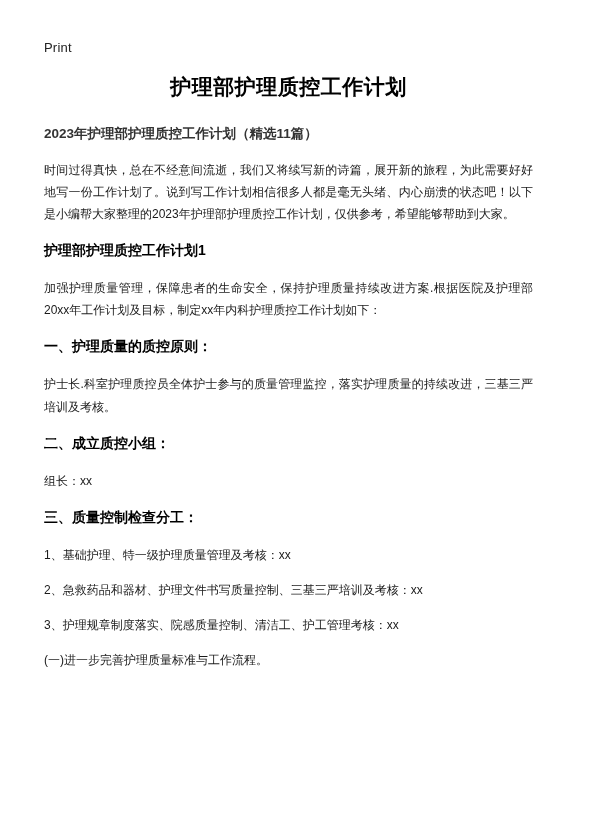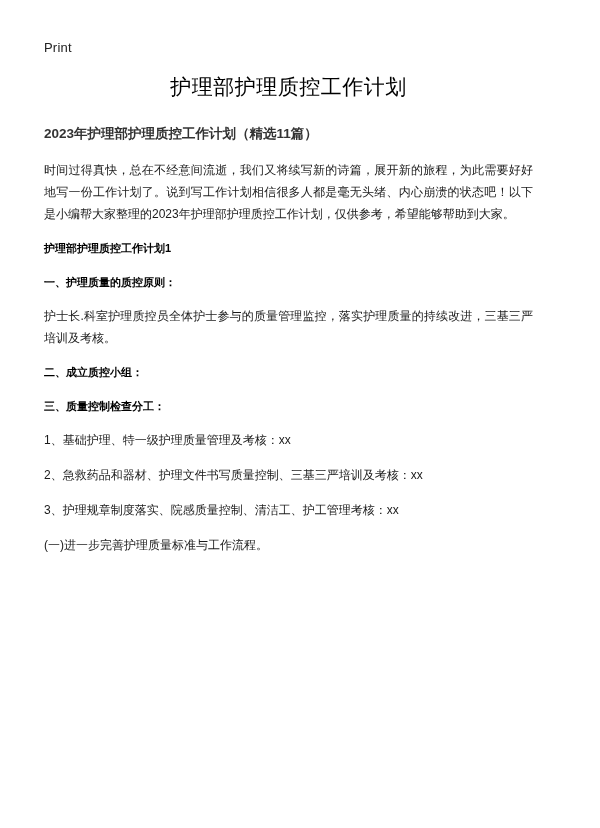--- a/index.html
+++ b/index.html
@@ -23,64 +23,66 @@
   }
   .print-label {
     font-size: 13px;
     color: #222;
     margin: 0 0 18px 0;
     letter-spacing: 0.2px;
   }
   .doc-title {
     text-align: center;
     font-size: 21px;
-    font-weight: normal;
+    font-weight: bold;
     color: #000;
     margin: 6px 0 22px 0;
     letter-spacing: 0.5px;
   }
   .subtitle {
     font-size: 13.5px;
     color: #333;
     margin: 0 0 14px 0;
     line-height: 1.6;
     font-weight: bold;
   }
   p.body-text {
     font-size: 12px;
     line-height: 1.85;
     color: #1a1a1a;
     margin: 0 0 13px 0;
     text-align: justify;
   }
   p.heading-text {
-    font-size: 11px;
+    font-size: 14px;
     line-height: 1.85;
     color: #000;
     font-weight: bold;
     margin: 0 0 13px 0;
   }
 </style>
 </head>
 <body>
 
 <div class="page">
 
   <div class="print-label">Print</div>
 
   <h1 class="doc-title">护理部护理质控工作计划</h1>
 
   <div class="subtitle">2023年护理部护理质控工作计划（精选11篇）</div>
 
   <div>
     <p class="body-text">时间过得真快，总在不经意间流逝，我们又将续写新的诗篇，展开新的旅程，为此需要好好地写一份工作计划了。说到写工作计划相信很多人都是毫无头绪、内心崩溃的状态吧！以下是小编帮大家整理的2023年护理部护理质控工作计划，仅供参考，希望能够帮助到大家。</p>
     <p class="heading-text">护理部护理质控工作计划1</p>
+    <p class="body-text">加强护理质量管理，保障患者的生命安全，保持护理质量持续改进方案.根据医院及护理部20xx年工作计划及目标，制定xx年内科护理质控工作计划如下：</p>
     <p class="heading-text">一、护理质量的质控原则：</p>
     <p class="body-text">护士长.科室护理质控员全体护士参与的质量管理监控，落实护理质量的持续改进，三基三严培训及考核。</p>
     <p class="heading-text">二、成立质控小组：</p>
+    <p class="body-text">组长：xx</p>
     <p class="heading-text">三、质量控制检查分工：</p>
     <p class="body-text">1、基础护理、特一级护理质量管理及考核：xx</p>
     <p class="body-text">2、急救药品和器材、护理文件书写质量控制、三基三严培训及考核：xx</p>
     <p class="body-text">3、护理规章制度落实、院感质量控制、清洁工、护工管理考核：xx</p>
     <p class="body-text">(一)进一步完善护理质量标准与工作流程。</p>
 
   </div>
 
 </div>
 

